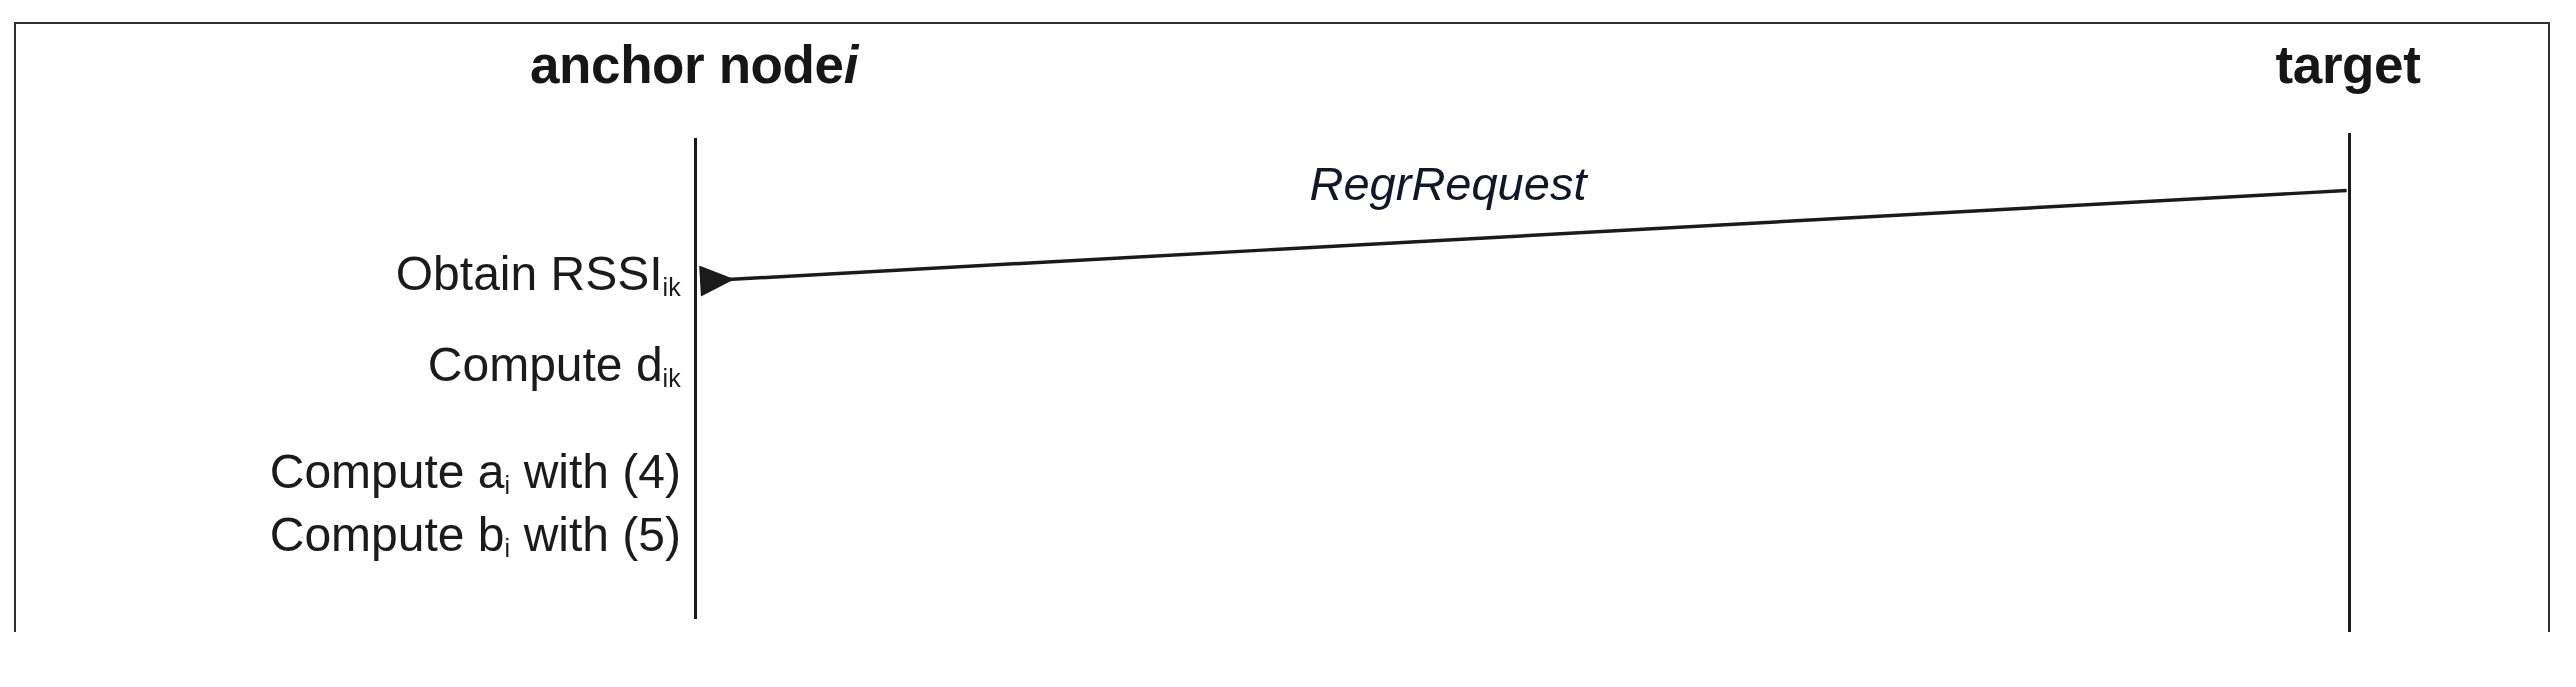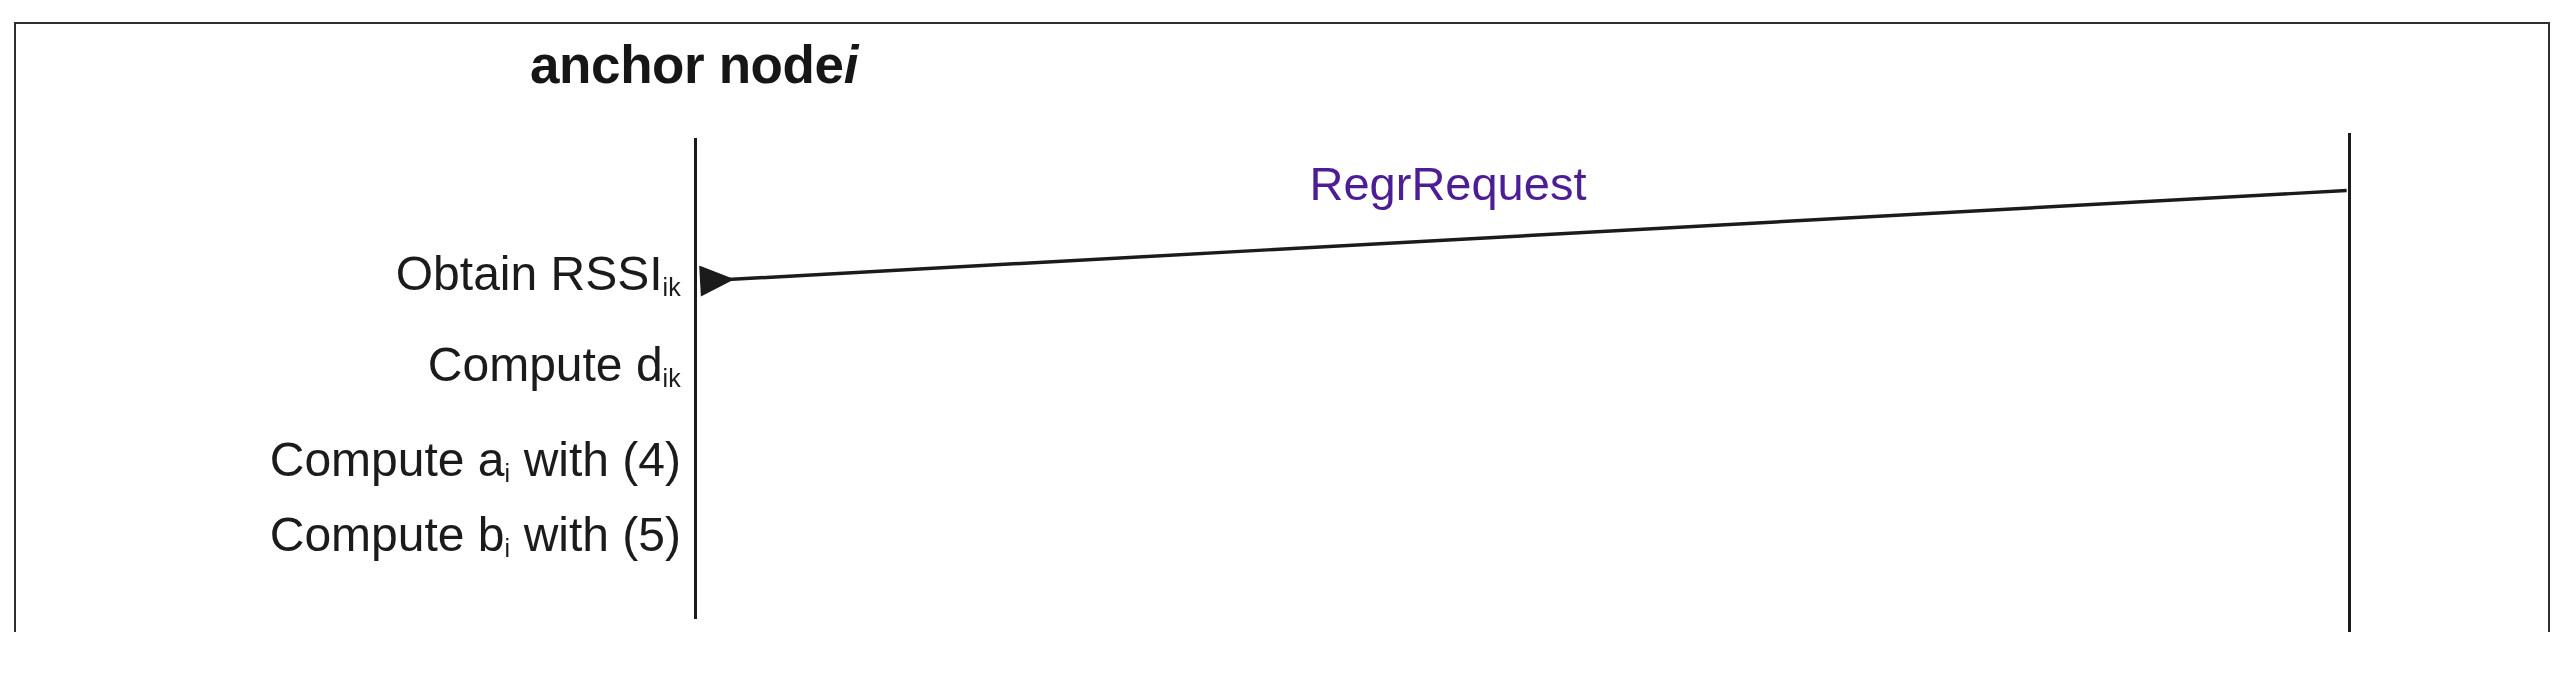--- a/index.html
+++ b/index.html
@@ -90,56 +90,60 @@
   .action-label sub {
     font-size: 0.52em;
     vertical-align: baseline;
     position: relative;
     bottom: -0.26em;
     letter-spacing: 0.2px;
   }
 
   #action-0 { top: 250px; }
   #action-1 { top: 341px; }
-  #action-2 { top: 436px; margin-left: 31px; }
+  #action-2 { top: 448px; margin-left: 31px; }
   #action-3 { top: 511px; }
 
   
   #arrow-layer {
     position: absolute;
     left: 0;
     top: 0;
     width: 2576px;
     height: 688px;
     pointer-events: none;
   }
 
   
   #message-label {
     position: absolute;
     left: 1448px;
     top: 160px;
     transform: translateX(-50%);
+    font-style: italic;
     font-size: 47px;
-    color: #4c1d95;
+    color: #0f172a;
     white-space: nowrap;
     line-height: 1;
   }
 </style>
 </head>
 <body>
 
 <div id="canvas">
 
   <div class="figure-frame"></div>
 
   <div class="participant-head" id="head-anchor">
     <span>anchor node</span><span class="ital">i</span>
   </div>
 
+  <div class="participant-head" id="head-target">
+    <span>target</span>
+  </div>
 
   <div class="lifeline" id="lifeline-anchor"></div>
   <div class="lifeline" id="lifeline-target"></div>
 
   <svg id="arrow-layer" viewBox="0 0 2988 798">
     <defs>
       <marker id="arrowhead-left" markerWidth="11" markerHeight="9" refX="10" refY="4.5" orient="auto" markerUnits="strokeWidth">
         <path d="M10,0 L10,9 L0,4.5 z" fill="#1b1b1b"></path>
       </marker>
     </defs>

